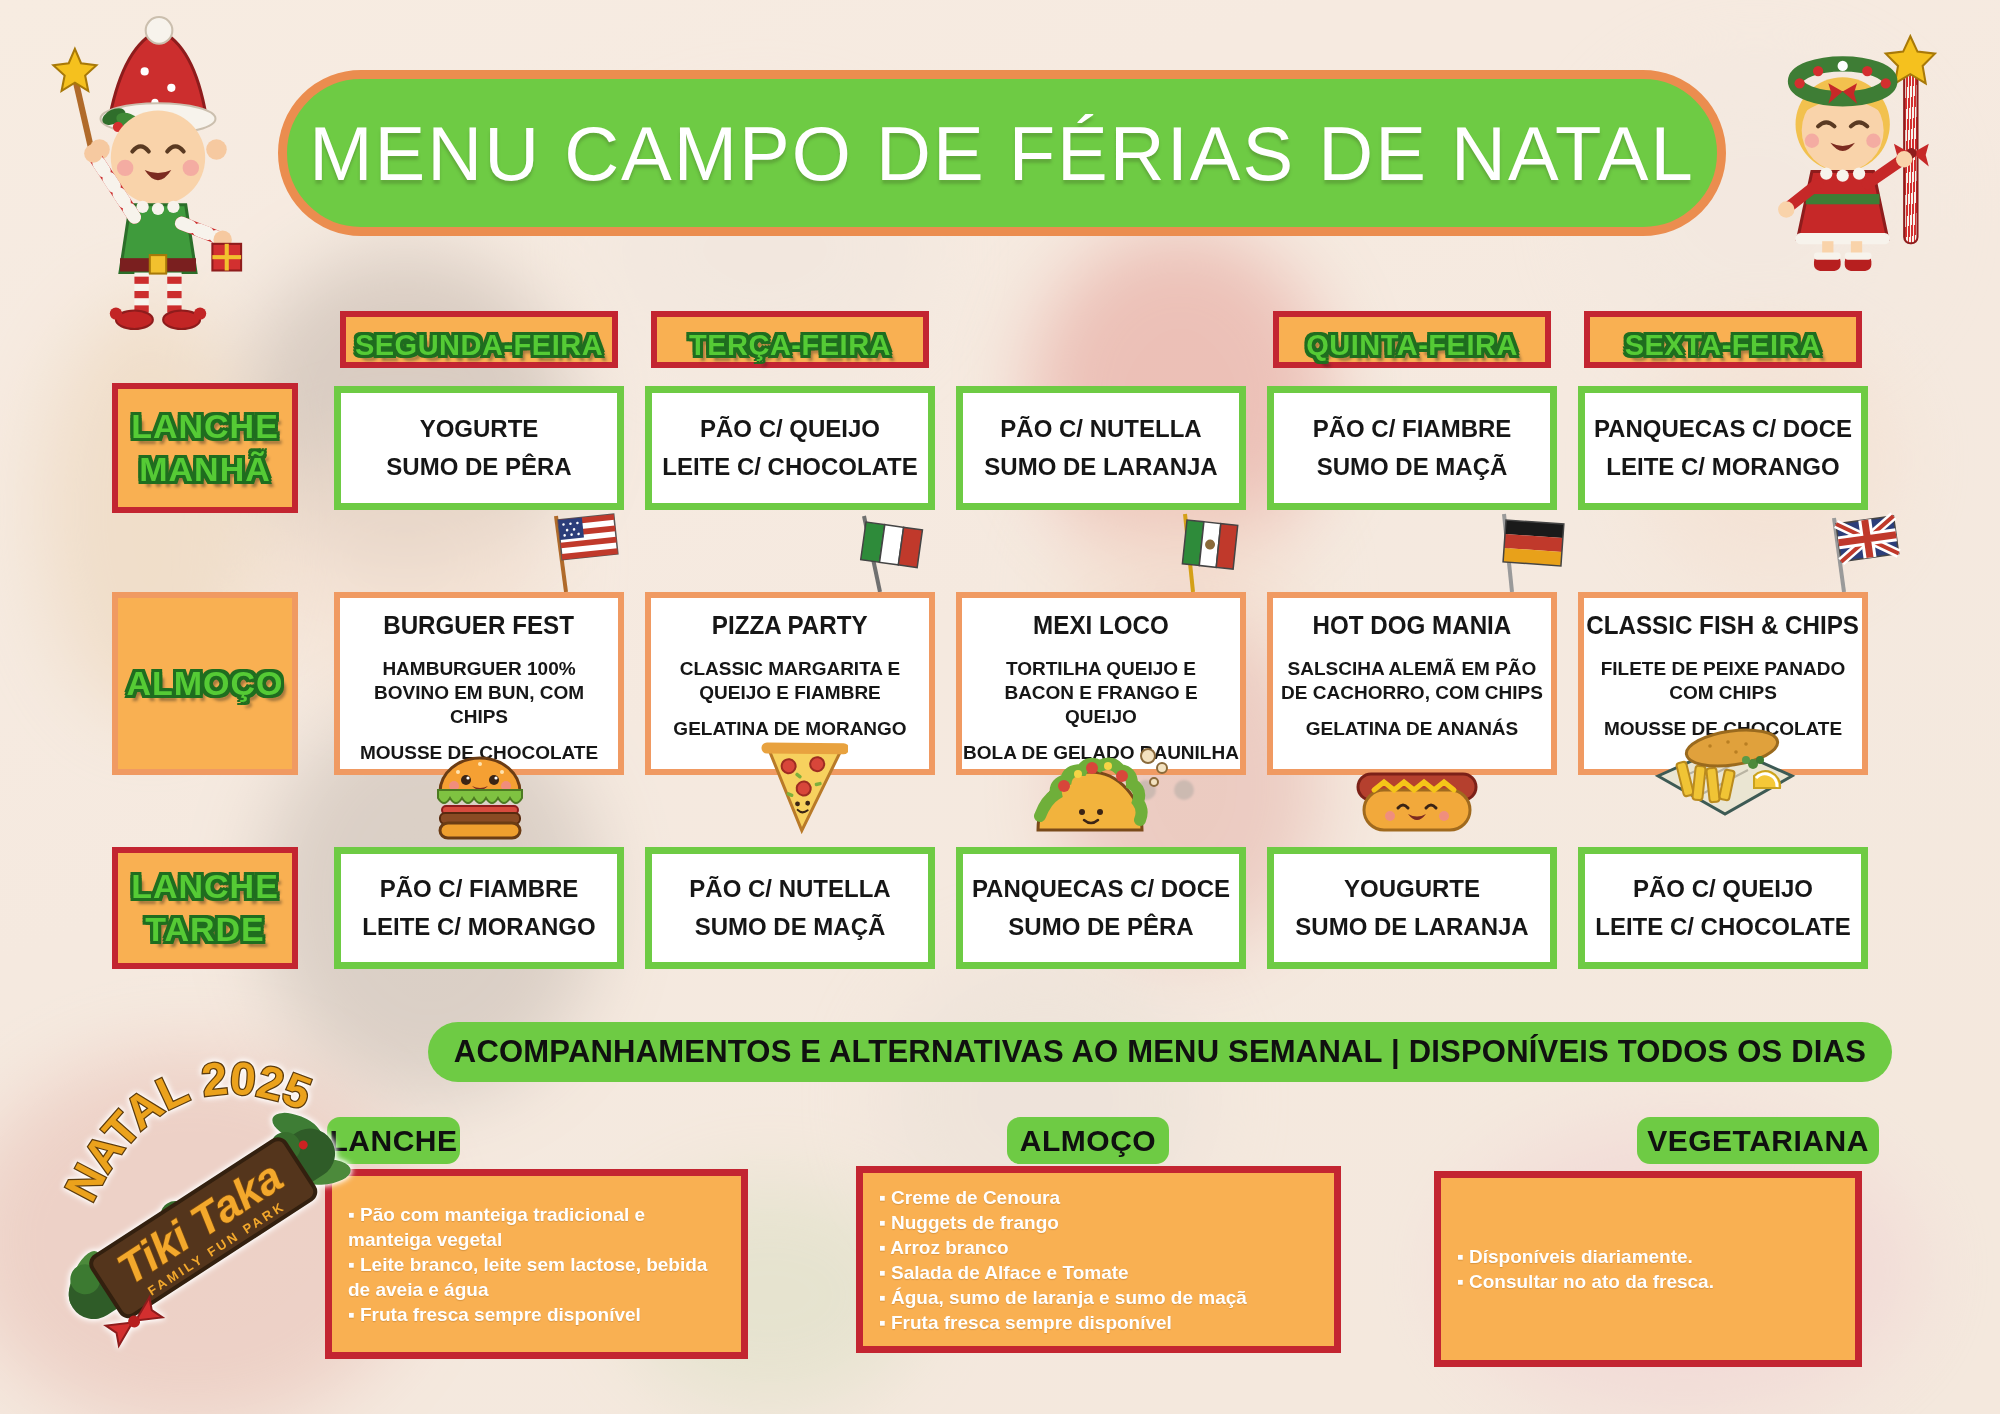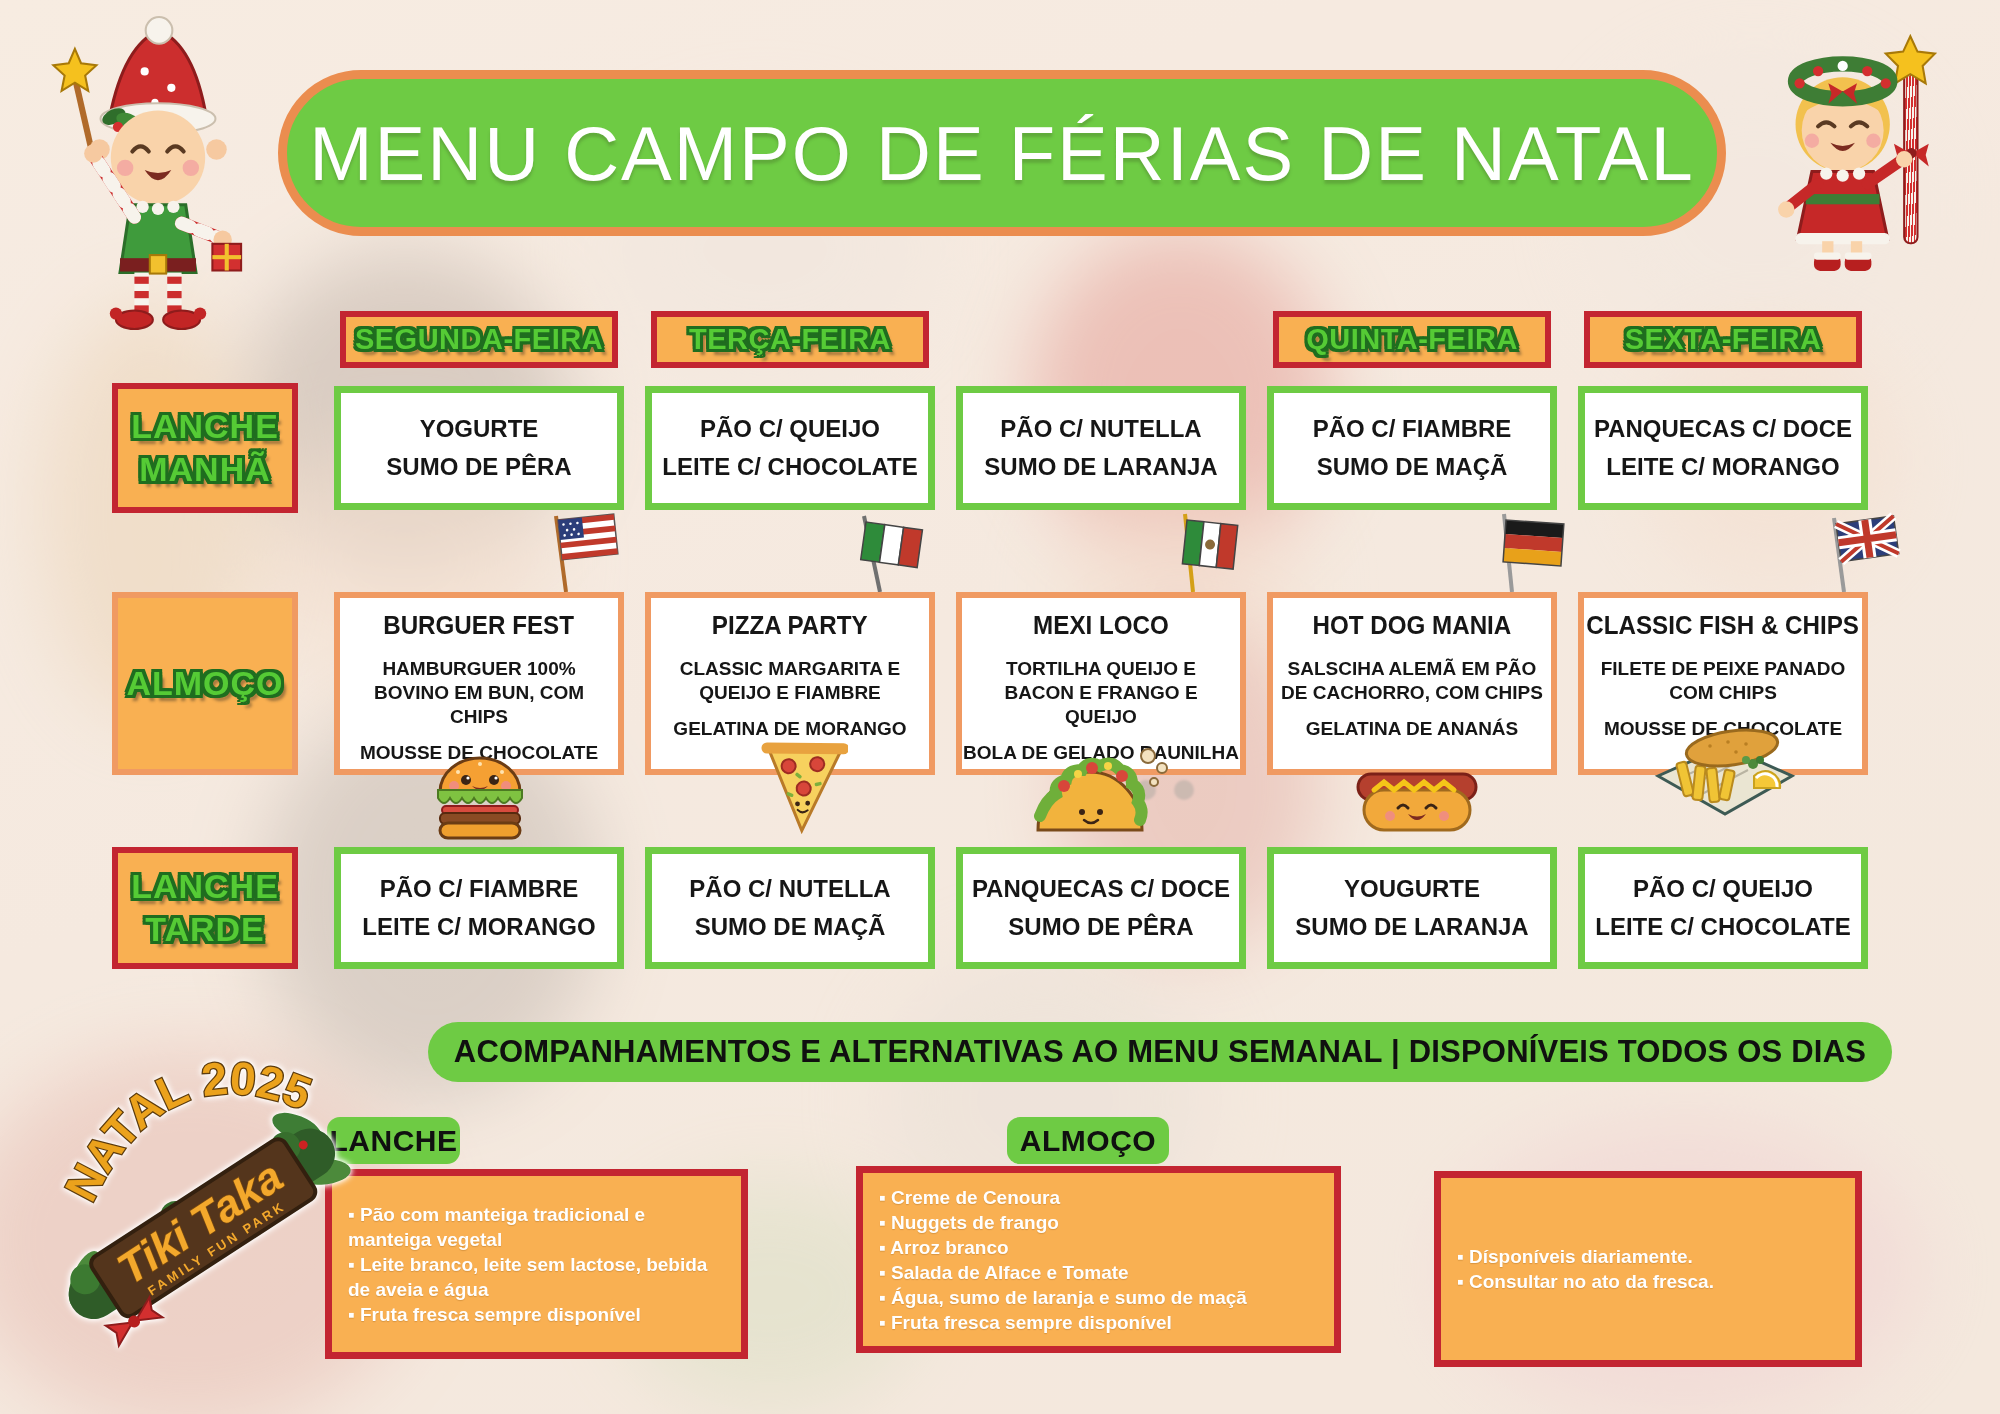--- a/index.html
+++ b/index.html
@@ -27,21 +27,21 @@
     display:flex;align-items:center;justify-content:center}
   .title-banner span{color:#fff;font-size:76px;font-weight:400;letter-spacing:2px;
     text-shadow:0 4px 3px rgba(70,110,40,.35)}
   
   .outlined{color:var(--txtgreen);font-weight:900;
     text-shadow:-3px -3px 0 var(--dkgreen),3px -3px 0 var(--dkgreen),-3px 3px 0 var(--dkgreen),
       3px 3px 0 var(--dkgreen),-3px 0 0 var(--dkgreen),3px 0 0 var(--dkgreen),
       0 -3px 0 var(--dkgreen),0 3px 0 var(--dkgreen),5px 6px 3px rgba(30,30,30,.4)}
   
   .day-header{position:absolute;top:311px;width:278px;height:57px;background:var(--orange);
-    border:6px solid var(--red);display:flex;align-items:center;justify-content:center}
+    border:6px solid var(--red);display:flex;align-items:flex-end;justify-content:center}
   .day-header span{font-size:29px;letter-spacing:.5px;white-space:nowrap}
   .row-label{position:absolute;left:112px;width:186px;background:var(--orange);
     border:6px solid var(--red);display:flex;flex-direction:column;align-items:center;justify-content:center;gap:6px}
   .row-label.orange-border{border-color:var(--oborder)}
   .row-label span{font-size:34px;letter-spacing:1px;line-height:1.1}
   
   .cell{position:absolute;background:#fff;width:290px;text-align:center;
     display:flex;flex-direction:column;align-items:center;justify-content:center}
   .cell.r1{top:386px;height:124px;border:7px solid var(--green)}
   .cell.r3{top:847px;height:122px;border:7px solid var(--green)}
@@ -442,20 +442,23 @@
   </div>
   <div class="extra-box" style="left:856px;top:1166px;width:485px;height:187px">
     <div class="extra-item">Creme de Cenoura</div>
     <div class="extra-item">Nuggets de frango</div>
     <div class="extra-item">Arroz branco</div>
     <div class="extra-item">Salada de Alface e Tomate</div>
     <div class="extra-item">Água, sumo de laranja e sumo de maçã</div>
     <div class="extra-item">Fruta fresca sempre disponível</div>
   </div>
 
+  <div class="pill" style="left:1637px;width:242px">
+    <span>VEGETARIANA</span>
+  </div>
   <div class="extra-box" style="left:1434px;top:1171px;width:428px;height:196px">
     <div class="extra-item">Dísponíveis diariamente.</div>
     <div class="extra-item">Consultar no ato da fresca.</div>
   </div>
 
   <svg class="logo" viewBox="0 0 336 348">
     <path id="natArc" d="M 48,215 Q 130,15 310,125" fill="none"></path>
     <text font-size="46" font-weight="bold" fill="#eba21c" stroke="#5d3c0e" stroke-width="2.5" style="paint-order:stroke">
       <textPath href="#natArc" startOffset="6%">NATAL 2025</textPath>
     </text>

